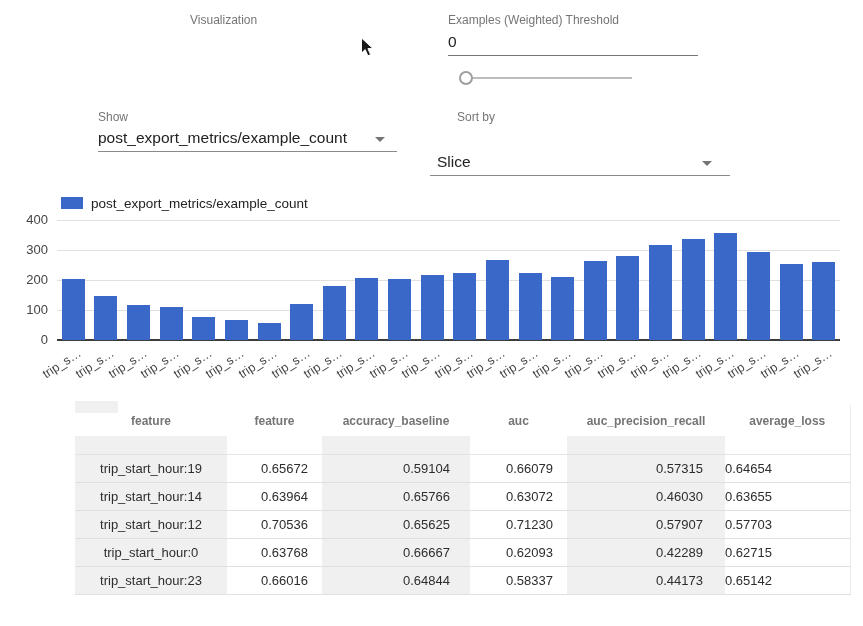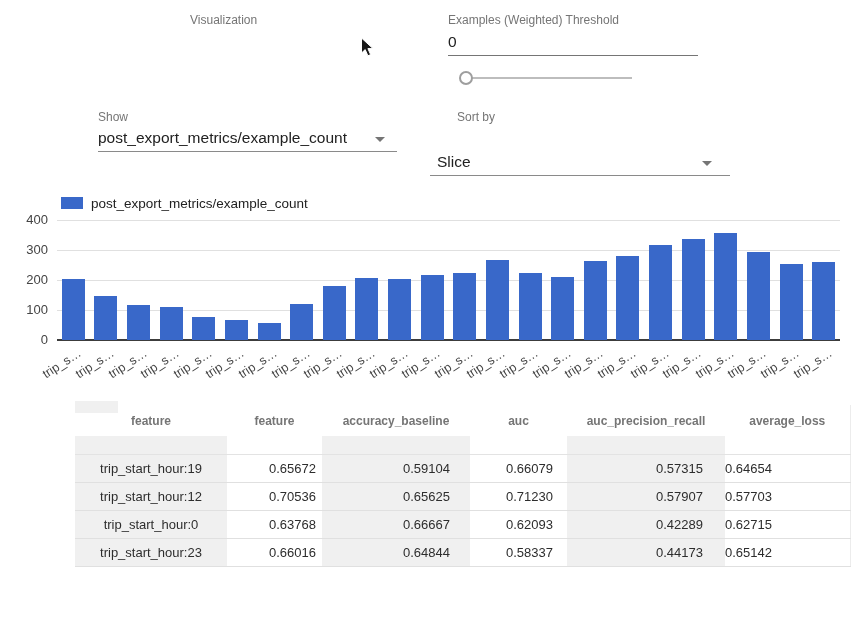--- a/index.html
+++ b/index.html
@@ -32,21 +32,21 @@
   
   #metrics-table{position:absolute;left:75px;top:405px;border-collapse:collapse;
             table-layout:fixed;border-right:1px solid #ececec;}
   #metrics-table th.h{height:31px;padding:0;font-size:12px;font-weight:bold;color:#757575;
             text-align:center;vertical-align:middle;}
   #metrics-table td.f{height:18px;padding:0;border-bottom:1px solid #e3e3e3;}
   #metrics-table tbody td{height:27px;padding:0;border-bottom:1px solid #e0e0e0;
             font-size:13px;color:#2d2d2d;vertical-align:middle;}
   #metrics-table .s{background:#f0f0f0;}
   #metrics-table td.c0{text-align:center;}
-  #metrics-table td.c1{text-align:right;padding-right:6px;}
+  #metrics-table td.c1{text-align:right;padding-right:14px;}
   #metrics-table td.c2{text-align:right;padding-right:20px;}
   #metrics-table td.c3{text-align:right;padding-right:14px;}
   #metrics-table td.c4{text-align:right;padding-right:22px;}
   #metrics-table td.c5{padding-right:27px;}
   .table-corner{position:absolute;left:75px;top:401px;width:43px;height:12px;background:#f0f0f0;}
 </style>
 </head>
 <body>
 
 <div id="app">
@@ -218,20 +218,28 @@
     <tbody id="mt-body">
         <tr>
           <td class="c0 s">trip_start_hour:19</td>
           <td class="c1">0.65672</td>
           <td class="c2 s">0.59104</td>
           <td class="c3">0.66079</td>
           <td class="c4 s">0.57315</td>
           <td class="c5">0.64654</td>
         </tr>
         <tr>
+          <td class="c0 s">trip_start_hour:14</td>
+          <td class="c1">0.63964</td>
+          <td class="c2 s">0.65766</td>
+          <td class="c3">0.63072</td>
+          <td class="c4 s">0.46030</td>
+          <td class="c5">0.63655</td>
+        </tr>
+        <tr>
           <td class="c0 s">trip_start_hour:12</td>
           <td class="c1">0.70536</td>
           <td class="c2 s">0.65625</td>
           <td class="c3">0.71230</td>
           <td class="c4 s">0.57907</td>
           <td class="c5">0.57703</td>
         </tr>
         <tr>
           <td class="c0 s">trip_start_hour:0</td>
           <td class="c1">0.63768</td>

